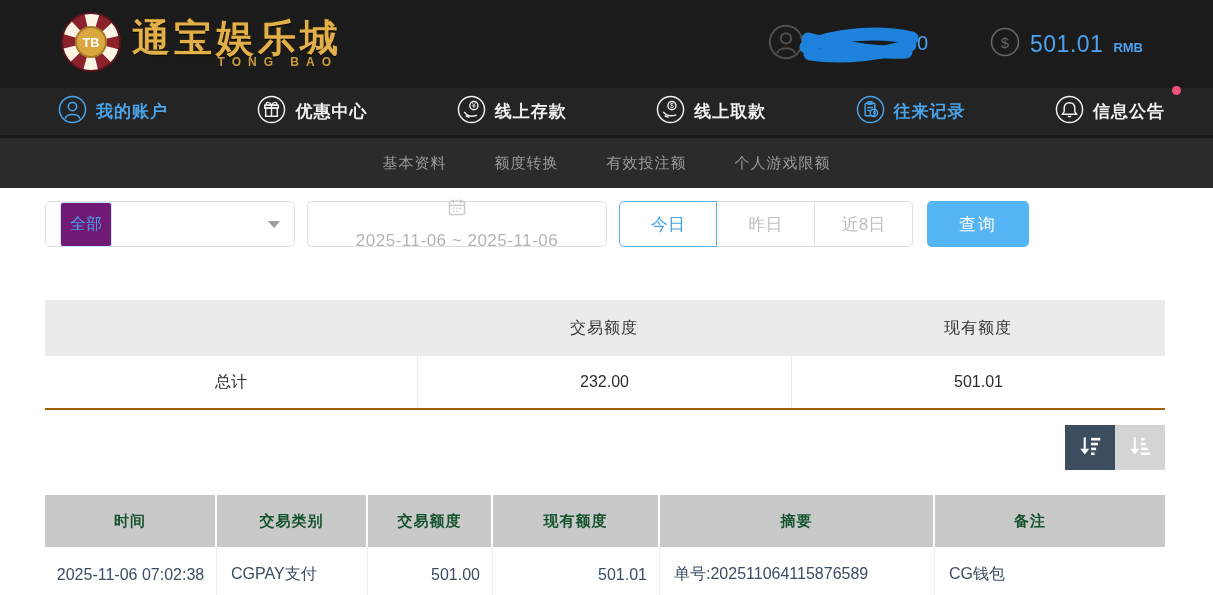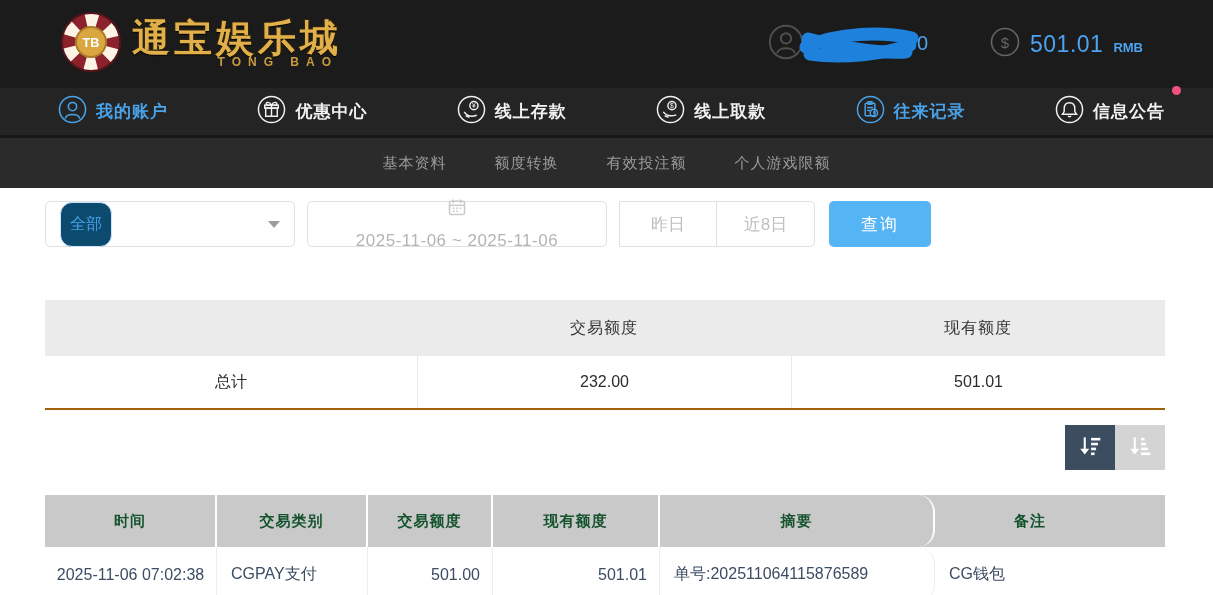--- a/index.html
+++ b/index.html
@@ -32,21 +32,21 @@
 
   
   .sub-nav { height:53px; background:#2b2b2b; border-top:3px solid #181818; display:flex; align-items:center; justify-content:center; gap:48px; }
   .sub-tab { color:#9b9b9b; font-size:15px; letter-spacing:1px; cursor:pointer; }
 
   
   .content { padding:0 45px; }
 
   .filter-row { margin-top:13px; height:46px; display:flex; align-items:stretch; }
   .type-select { width:250px; border:1px solid #e0e0e0; border-radius:5px; display:flex; align-items:center; padding:0 14px; cursor:pointer; background:#fff; }
-  .type-chip { background:#0c4a6e; border:1px solid #cfe6fa; color:#47a0e8; font-size:16px; padding:11px 9px; border-radius:12px; }
+  .type-chip { background:#701a75; border:1px solid #cfe6fa; color:#47a0e8; font-size:16px; padding:11px 9px; border-radius:3px; }
   .select-caret { margin-left:auto; width:0; height:0; border-left:6px solid transparent; border-right:6px solid transparent; border-top:7px solid #9c9c9c; }
   .date-field { width:300px; margin-left:12px; border:1px solid #e0e0e0; border-radius:5px; display:flex; align-items:center; justify-content:center; gap:10px; color:#b4b4b4; cursor:pointer; background:#fff;flex-direction:column; }
   .date-text { font-size:17px; letter-spacing:0.5px; }
   .quick-group { display:flex; margin-left:12px; }
   .quick-btn { width:98px; background:#fff; display:flex; align-items:center; justify-content:center; font-size:17px; cursor:pointer; border:1px solid #e0e0e0; }
   .quick-btn + .quick-btn { border-left:none; }
   .quick-btn.first { border-radius:5px 0 0 5px; }
   .quick-btn.last { border-radius:0 5px 5px 0; }
   .quick-btn.active { border:1px solid #58b2f0; color:#45a2e8; }
   .quick-btn.idle { color:#bfbfbf; }
@@ -69,21 +69,21 @@
 
   
   .data-table { margin-top:25px; width:1120px; }
   .dt-header { height:52px; background:#c9c9c9; display:flex; }
   .dt-header .hcell { display:flex; align-items:center; justify-content:center; color:#14532d; font-size:15px; font-weight:bold; letter-spacing:1px; border-right:2px solid #fff; }
   .dt-header .hcell:last-child { border-right:none; }
   .dt-row { height:56px; display:flex; background:#fff; border-bottom:1px solid #efefef; }
   .dt-row .dcell { display:flex; align-items:center; font-size:16px; color:#3b4c63; border-right:1px solid #ededed; }
   .dt-row .dcell:last-child { border-right:none; }
   .t-w0 { width:172px; } .t-w1 { width:151px; } .t-w2 { width:125px; }
-  .t-w3 { width:167px; } .t-w4 { width:275px;border-radius:17px; } .t-w5 { width:190px; }
+  .t-w3 { width:167px; } .t-w4 { width:275px; } .t-w5 { width:190px; }
   .al-c { justify-content:center; }
   .al-l { justify-content:flex-start; padding-left:14px; }
   .al-r { justify-content:flex-end; padding-right:12px; }
 </style>
 </head>
 <body>
 
 <div class="page">
 
   <div class="top-header">
@@ -241,20 +241,21 @@
               <line x1="11" y1="13.5" x2="13" y2="13.5"></line>
               <line x1="15" y1="13.5" x2="17" y2="13.5"></line>
             <line x1="7" y1="17" x2="9" y2="17"></line>
               <line x1="11" y1="17" x2="13" y2="17"></line>
           </svg>
         </span>
         <span class="date-text">2025-11-06 ~ 2025-11-06</span>
       </div>
 
       <div class="quick-group">
+        <div class="quick-btn first active">今日</div>
         <div class="quick-btn idle">昨日</div>
         <div class="quick-btn last idle">近8日</div>
       </div>
 
       <button class="query-btn">查询</button>
     </div>
 
     <div class="summary-table">
       <div class="sum-header">
         <div class="cell c-w1"></div>

